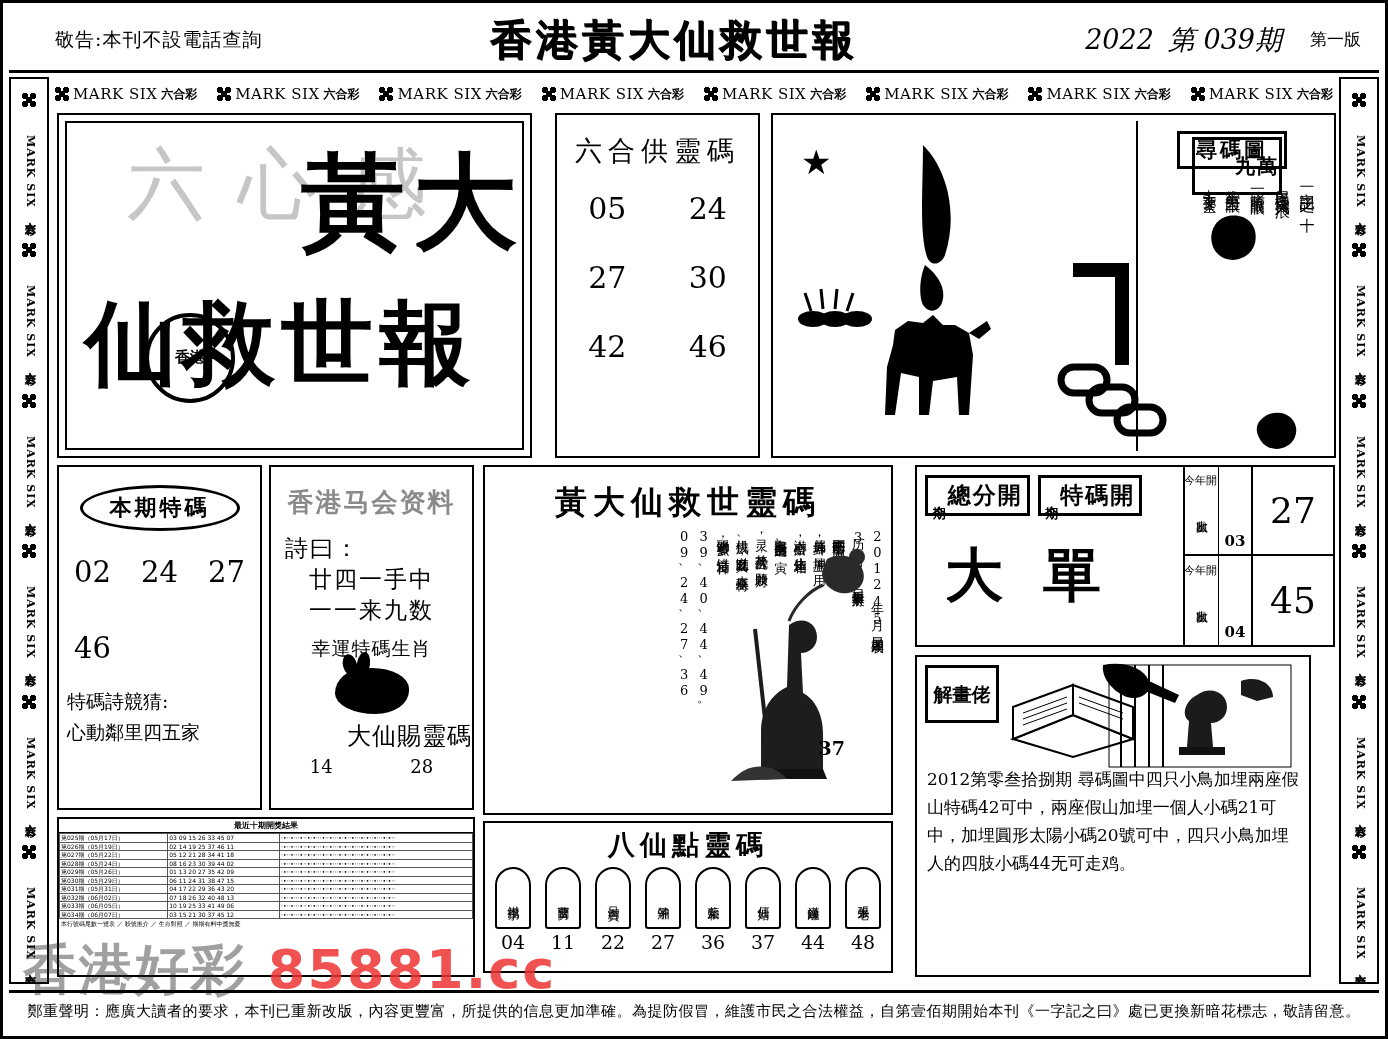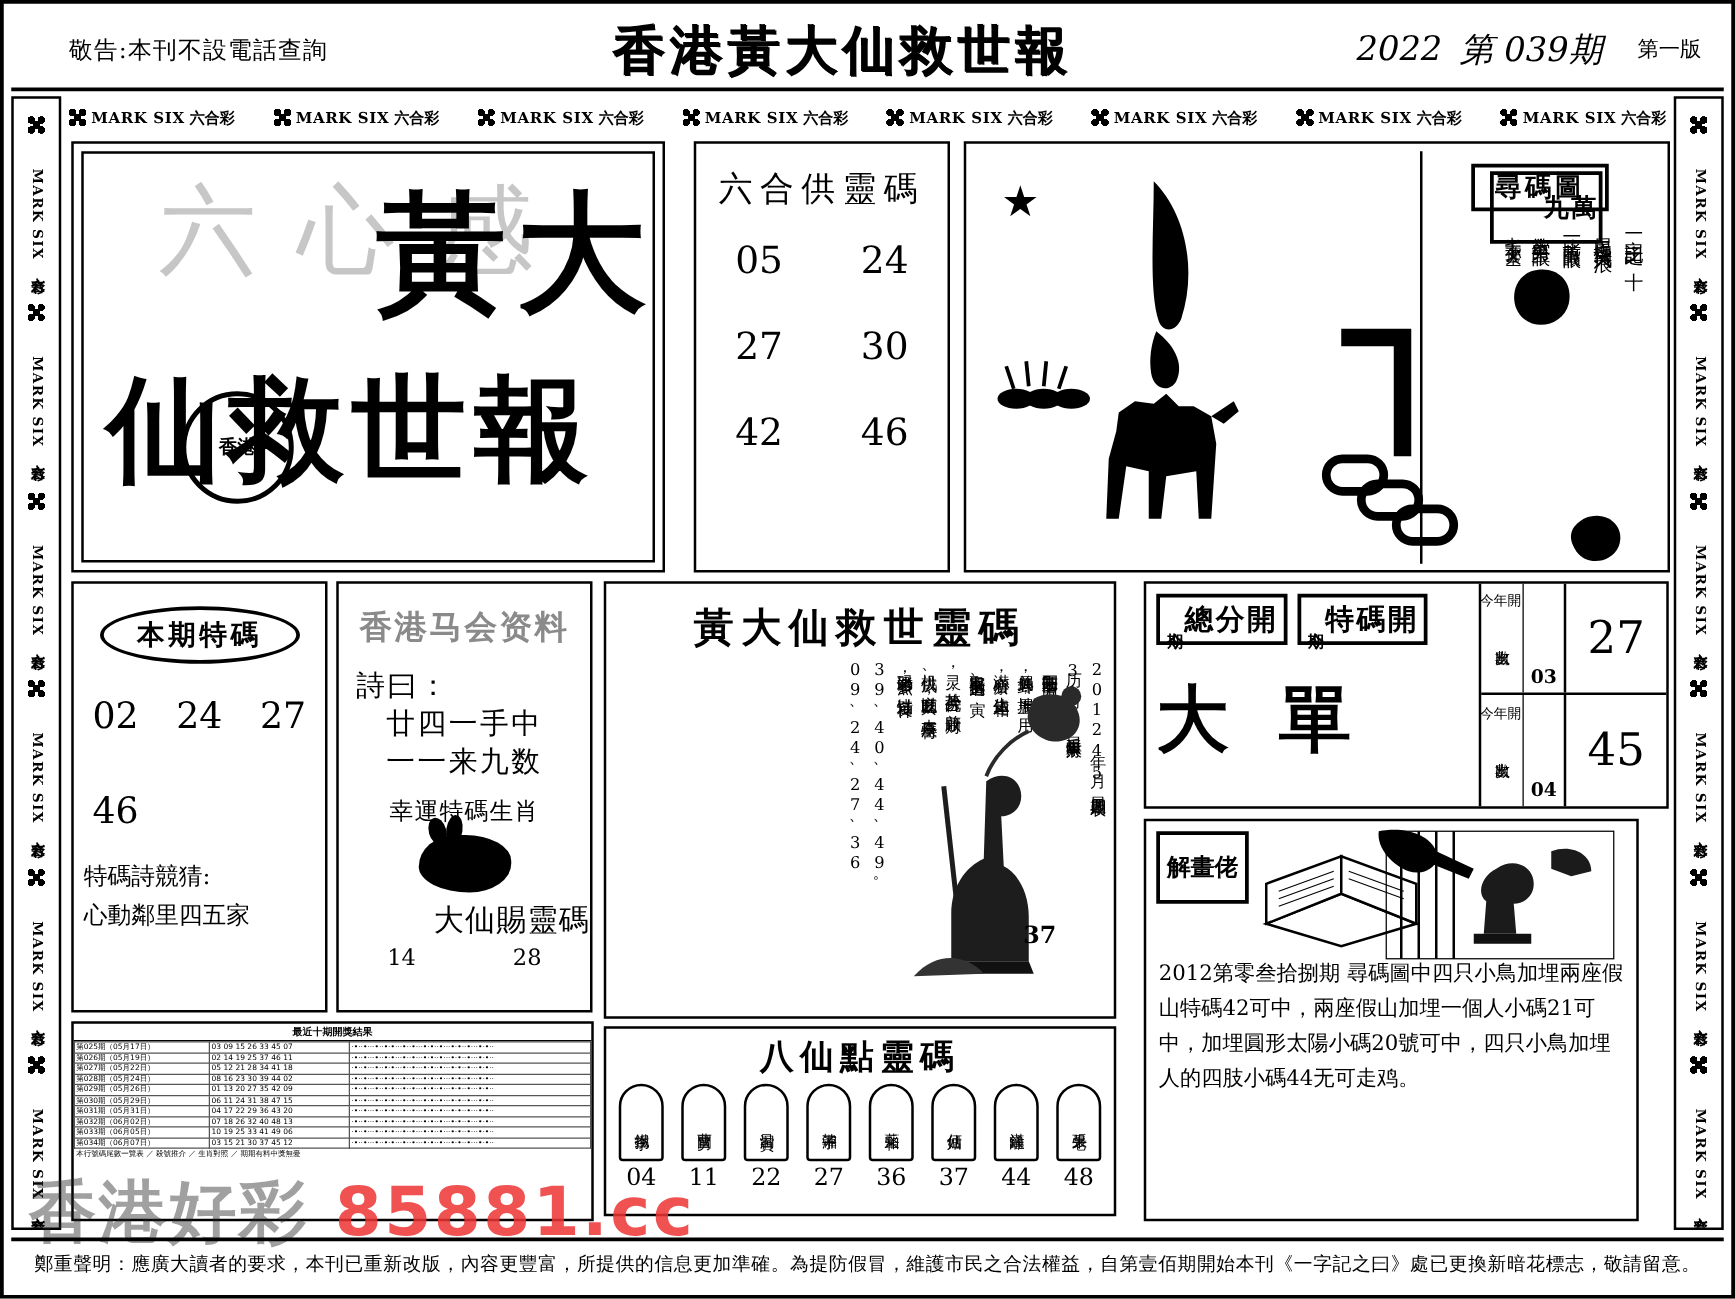--- a/index.html
+++ b/index.html
@@ -58,21 +58,21 @@
       radial-gradient(circle 3px at 7px 7px, #000 99%, transparent 100%);
   }
 
   
   .ribbon {
     position:absolute; left:48px; right:48px; top:76px; height:30px;
     display:flex; align-items:center; justify-content:space-between;
     overflow:hidden; padding:0 4px;
   }
   .ribbon-unit { display:flex; align-items:center; gap:4px; }
-  .ribbon-unit .m1 { font-family:"DejaVu Serif", serif; font-weight:bold; font-size:12px; letter-spacing:0.5px; }
+  .ribbon-unit .m1 { font-family:"DejaVu Serif", serif; font-weight:normal; font-size:15px; letter-spacing:0.5px; }
   .ribbon-unit .m2 { font-family:"DejaVu Serif", serif; font-weight:bold; font-size:12px; }
 
   
   .box { position:absolute; border:2px solid #000; background:#fff; }
 
   
   .logo-box { left:54px; top:110px; width:475px; height:345px; }
   .logo-inner { position:absolute; inset:6px; border:2px solid #000; overflow:hidden; }
   .logo-l1 {
     position:absolute; left:10px; top:4px; width:460px; height:150px;
@@ -220,21 +220,21 @@
   .tagbox {
     border:3px solid #000; display:flex; align-items:center; padding:2px 4px;
     font-family:"DejaVu Serif", serif; font-weight:bold;
   }
   .tagbox .small2 {
     writing-mode:vertical-rl; text-orientation:upright; font-size:13px; line-height:1.05;
     letter-spacing:0px; margin-right:2px;
   }
   .tagbox .big2 { font-size:23px; letter-spacing:2px; }
   .rp1-big {
-    position:absolute; left:8px; top:70px; width:240px;
+    position:absolute; left:28px; top:70px; width:240px;
     font-family:"DejaVu Serif", serif; font-weight:bold; font-size:58px; letter-spacing:40px;
   }
   .rp1-right {
     position:absolute; right:0; top:0; width:150px; height:100%;
     border-left:2px solid #000;
   }
   .rp1-cell { height:50%; display:flex; border-bottom:2px solid #000; }
   .rp1-cell:last-child { border-bottom:none; }
   .rp1-lab {
     width:34px; border-right:1px solid #000;

